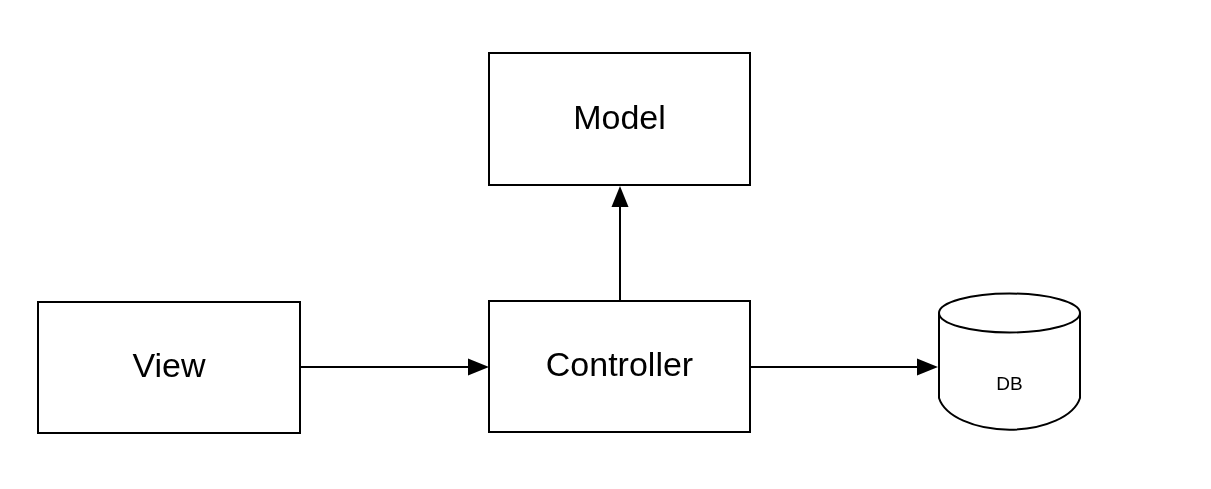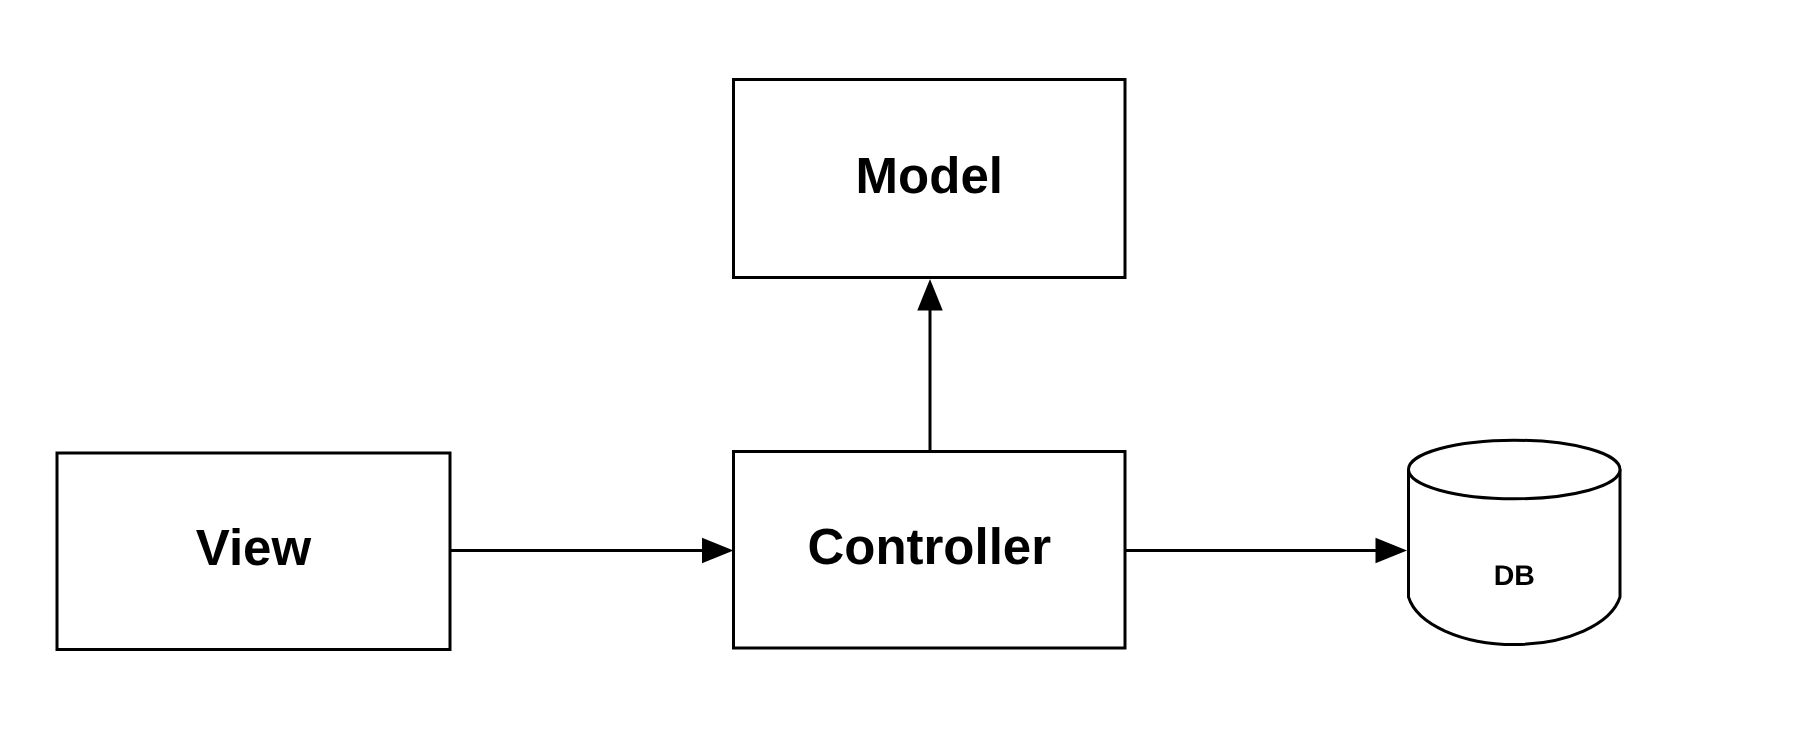--- a/index.html
+++ b/index.html
@@ -12,21 +12,20 @@
     font-family: "Liberation Sans", sans-serif;
     width: 1211px;
     height: 489px;
     overflow: hidden;
   }
   #diagram-canvas {
     position: relative;
     width: 1211px;
     height: 489px;
     background: #ffffff;
-    font-weight: bold;
   }
   #diagram-svg {
     position: absolute;
     top: 0;
     left: 0;
     width: 1211px;
     height: 489px;
     display: block;
   }
   .node-shape {

